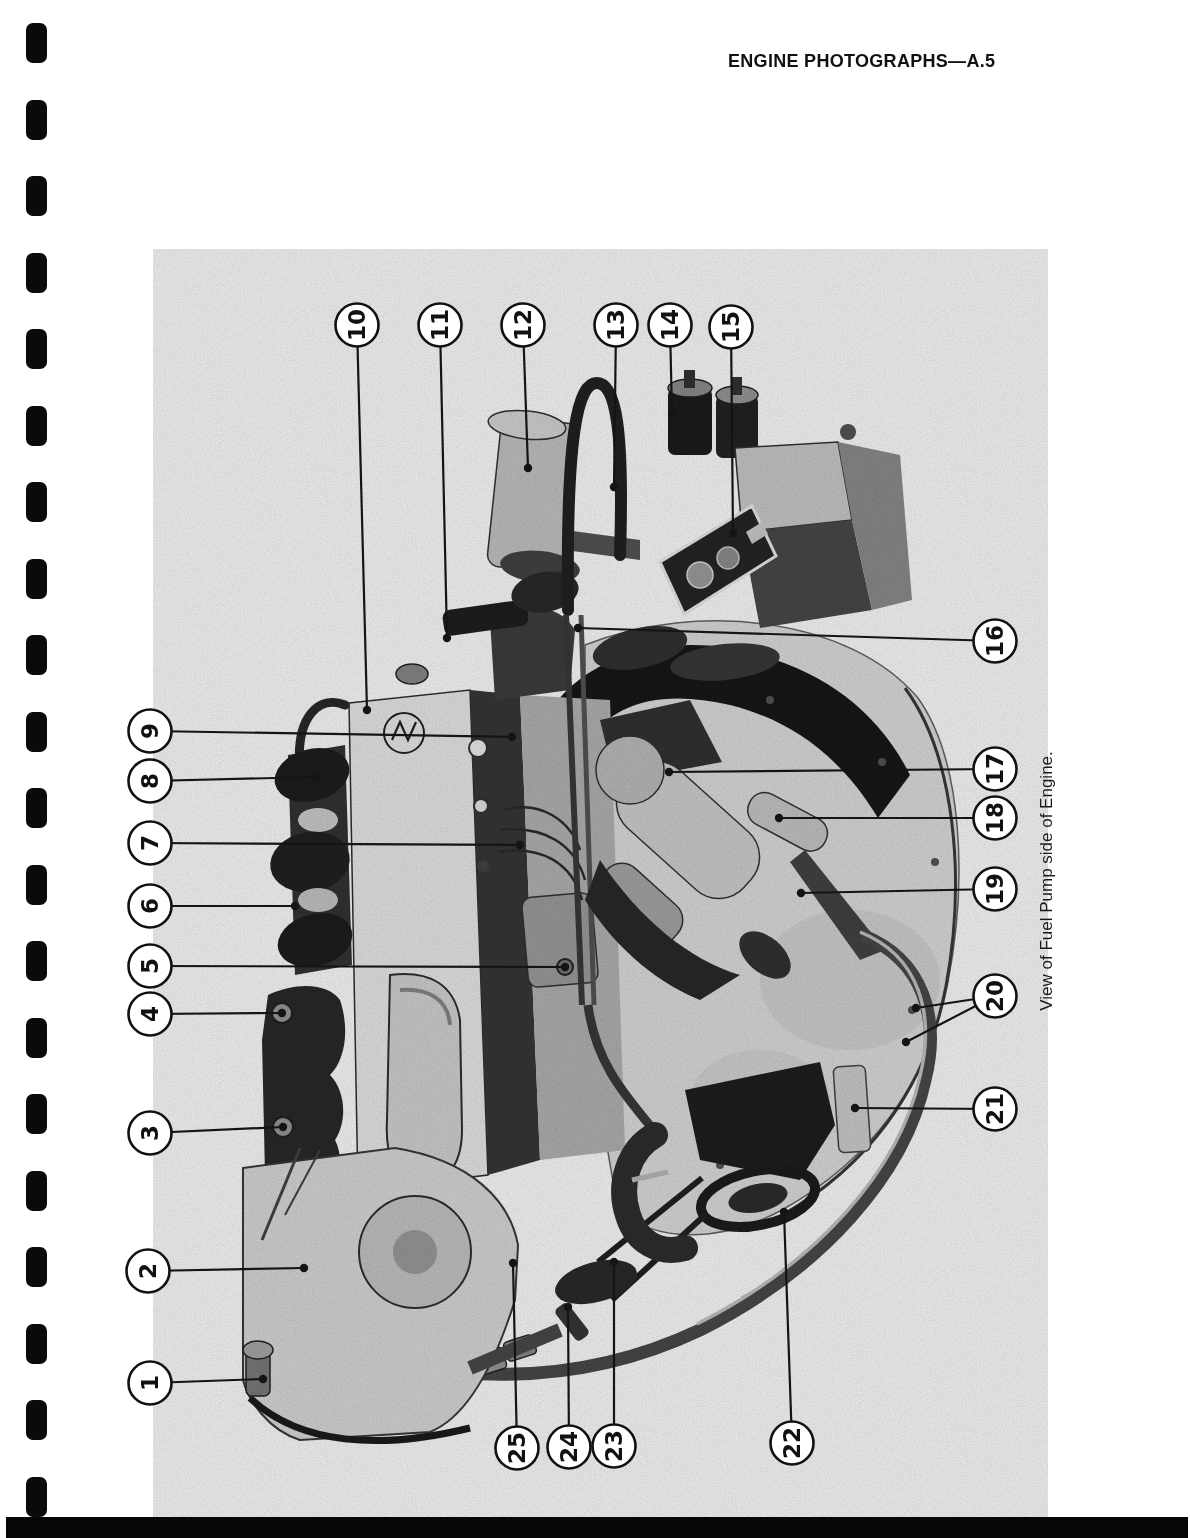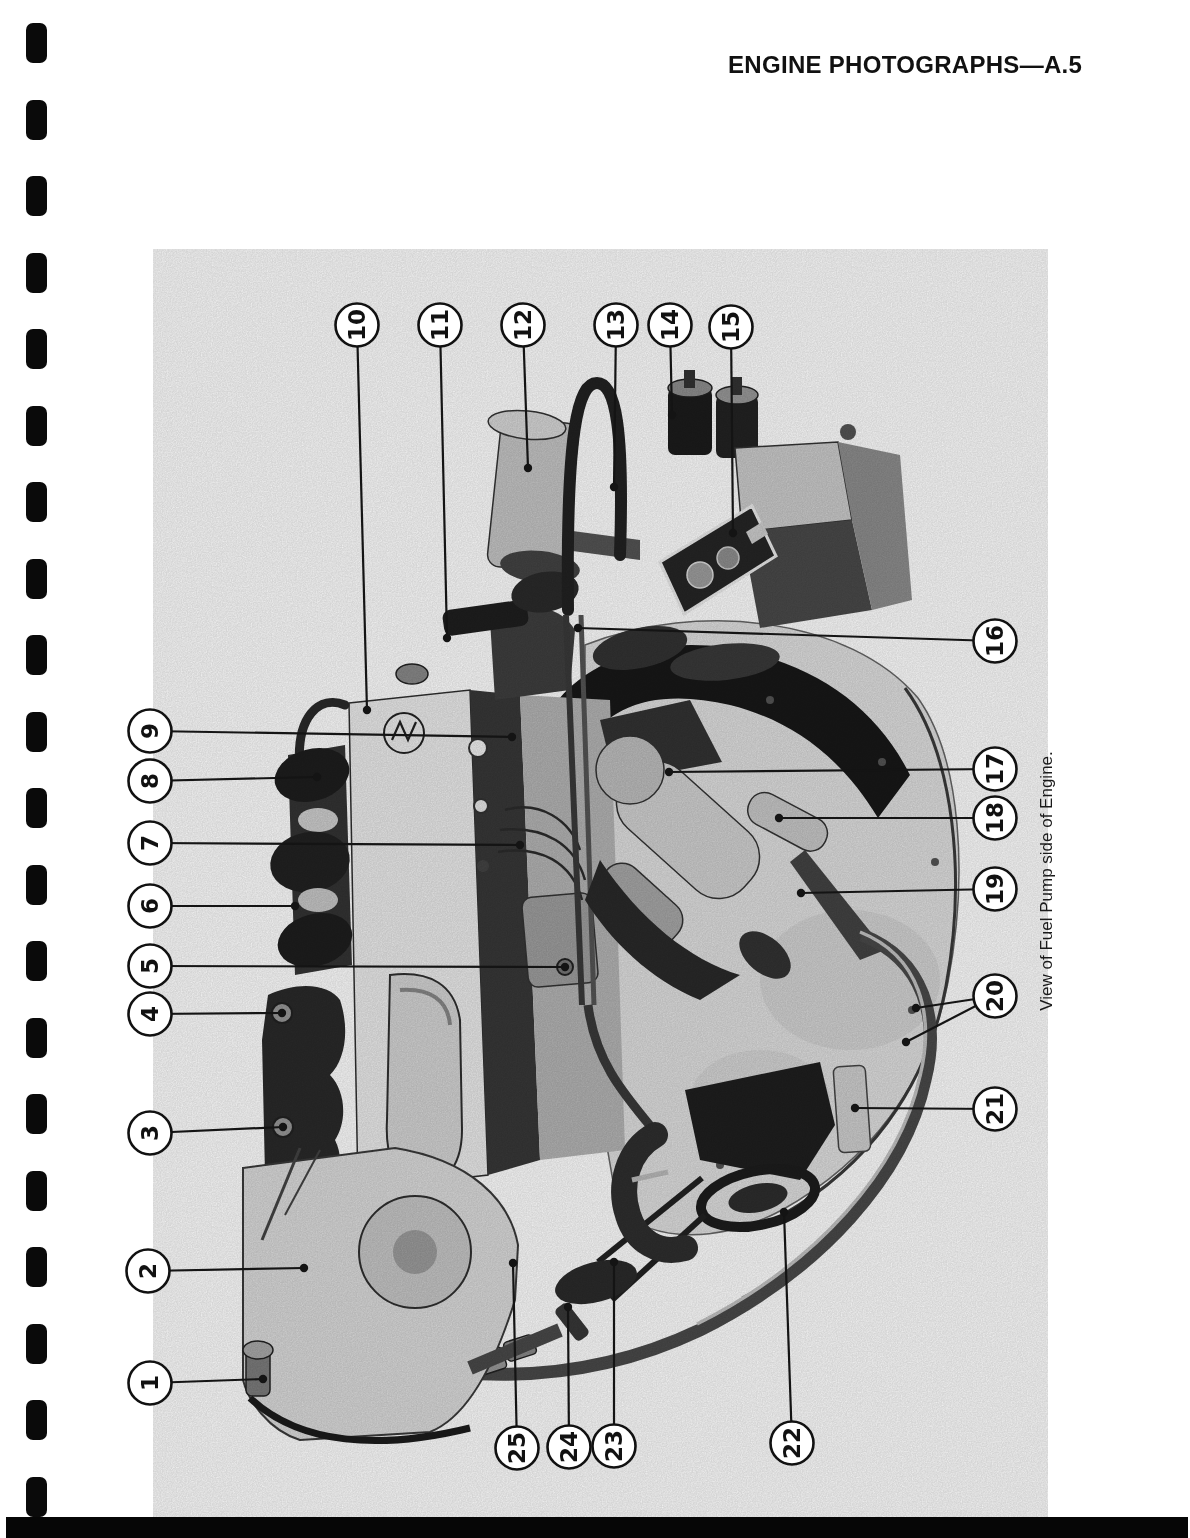--- a/index.html
+++ b/index.html
@@ -2,21 +2,21 @@
 <html><head>
 <meta charset="utf-8">
 <style>
   html,body{margin:0;padding:0;background:#fff;}
   .page{
     position:relative;width:1190px;height:1538px;background:#ffffff;overflow:hidden;
     font-family:"Liberation Sans",sans-serif;color:#111;
   }
   .header{
     position:absolute;left:728px;top:51px;
-    font-size:24px;font-weight:bold;letter-spacing:.3px;color:#111;
+    font-size:18px;font-weight:bold;letter-spacing:.3px;color:#111;
     font-family:"Liberation Sans",sans-serif;white-space:nowrap;
   }
   .caption{
     position:absolute;left:1047px;top:881px;
     transform:translate(-50%,-50%) rotate(-90deg);
     font-size:17px;color:#1a1a1a;white-space:nowrap;
     font-family:"Liberation Sans",sans-serif;
   }
   .bottom-bar{
     position:absolute;left:6px;top:1517px;width:1182px;height:21px;background:#060606;

